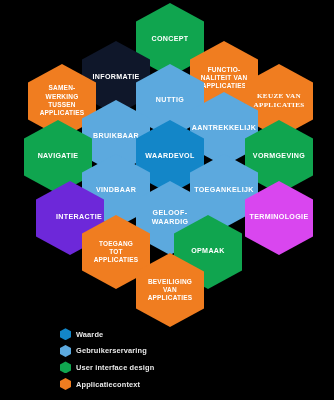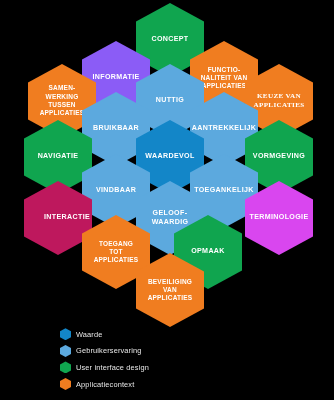--- a/index.html
+++ b/index.html
@@ -60,75 +60,75 @@
   .legend-swatch {
     width: 11px;
     height: 12px;
     flex: 0 0 11px;
     clip-path: polygon(50% 0%, 100% 25%, 100% 75%, 50% 100%, 0% 75%, 0% 25%);
   }
   .legend-label {
     margin-left: 5px;
     color: #e8e8e8;
     font-size: 7.4px;
-    font-weight: normal;
+    font-weight: bold;
     letter-spacing: 0.15px;
     white-space: nowrap;
   }
 </style>
 </head>
 <body>
 
 <div id="honeycomb">
     <div class="hex" style="left: 136px; top: 3px; background: rgb(16, 165, 79);">
       <span class="hex-label">CONCEPT</span>
     </div>
-    <div class="hex" style="left: 82px; top: 41px; background: #8b5cf6;">
+    <div class="hex" style="left: 82px; top: 41px; background: #0f172a;">
       <span class="hex-label">INFORMATIE</span>
     </div>
     <div class="hex small-text" style="left: 190px; top: 41px; background: rgb(240, 125, 32);">
       <span class="hex-label">FUNCTIO-
 NALITEIT VAN
 APPLICATIES</span>
     </div>
     <div class="hex small-text" style="left: 28px; top: 64px; background: rgb(240, 125, 32);">
       <span class="hex-label">SAMEN-
 WERKING
 TUSSEN
 APPLICATIES</span>
     </div>
     <div class="hex" style="left: 136px; top: 64px; background: rgb(92, 169, 222);">
       <span class="hex-label">NUTTIG</span>
     </div>
     <div class="hex" style="left: 245px; top: 64px; background: rgb(240, 125, 32); font-family: Liberation Serif, serif;">
       <span class="hex-label">KEUZE VAN
 APPLICATIES</span>
     </div>
-    <div class="hex" style="left: 82px; top: 92px; background: rgb(92, 169, 222);">
+    <div class="hex" style="left: 82px; top: 100px; background: rgb(92, 169, 222);">
       <span class="hex-label">BRUIKBAAR</span>
     </div>
     <div class="hex" style="left: 190px; top: 92px; background: rgb(92, 169, 222);">
       <span class="hex-label">AANTREKKELIJK</span>
     </div>
     <div class="hex" style="left: 24px; top: 120px; background: rgb(16, 165, 79);">
       <span class="hex-label">NAVIGATIE</span>
     </div>
     <div class="hex" style="left: 136px; top: 120px; background: rgb(19, 134, 200);">
       <span class="hex-label">WAARDEVOL</span>
     </div>
     <div class="hex" style="left: 245px; top: 120px; background: rgb(16, 165, 79); text-align: center;">
       <span class="hex-label">VORMGEVING</span>
     </div>
     <div class="hex" style="left: 82px; top: 154px; background: rgb(92, 169, 222);">
       <span class="hex-label">VINDBAAR</span>
     </div>
     <div class="hex" style="left: 190px; top: 154px; background: rgb(92, 169, 222);">
       <span class="hex-label">TOEGANKELIJK</span>
     </div>
-    <div class="hex" style="left: 24px; top: 181px; background: #be185d; padding-left: 20px;">
+    <div class="hex" style="left: 36px; top: 181px; background: #6d28d9; padding-left: 20px;">
       <span class="hex-label">INTERACTIE</span>
     </div>
     <div class="hex" style="left: 136px; top: 181px; background: rgb(92, 169, 222);">
       <span class="hex-label">GELOOF-
 WAARDIG</span>
     </div>
     <div class="hex" style="left: 245px; top: 181px; background: #d946ef;">
       <span class="hex-label">TERMINOLOGIE</span>
     </div>
     <div class="hex small-text" style="left: 82px; top: 215px; background: rgb(240, 125, 32);">

